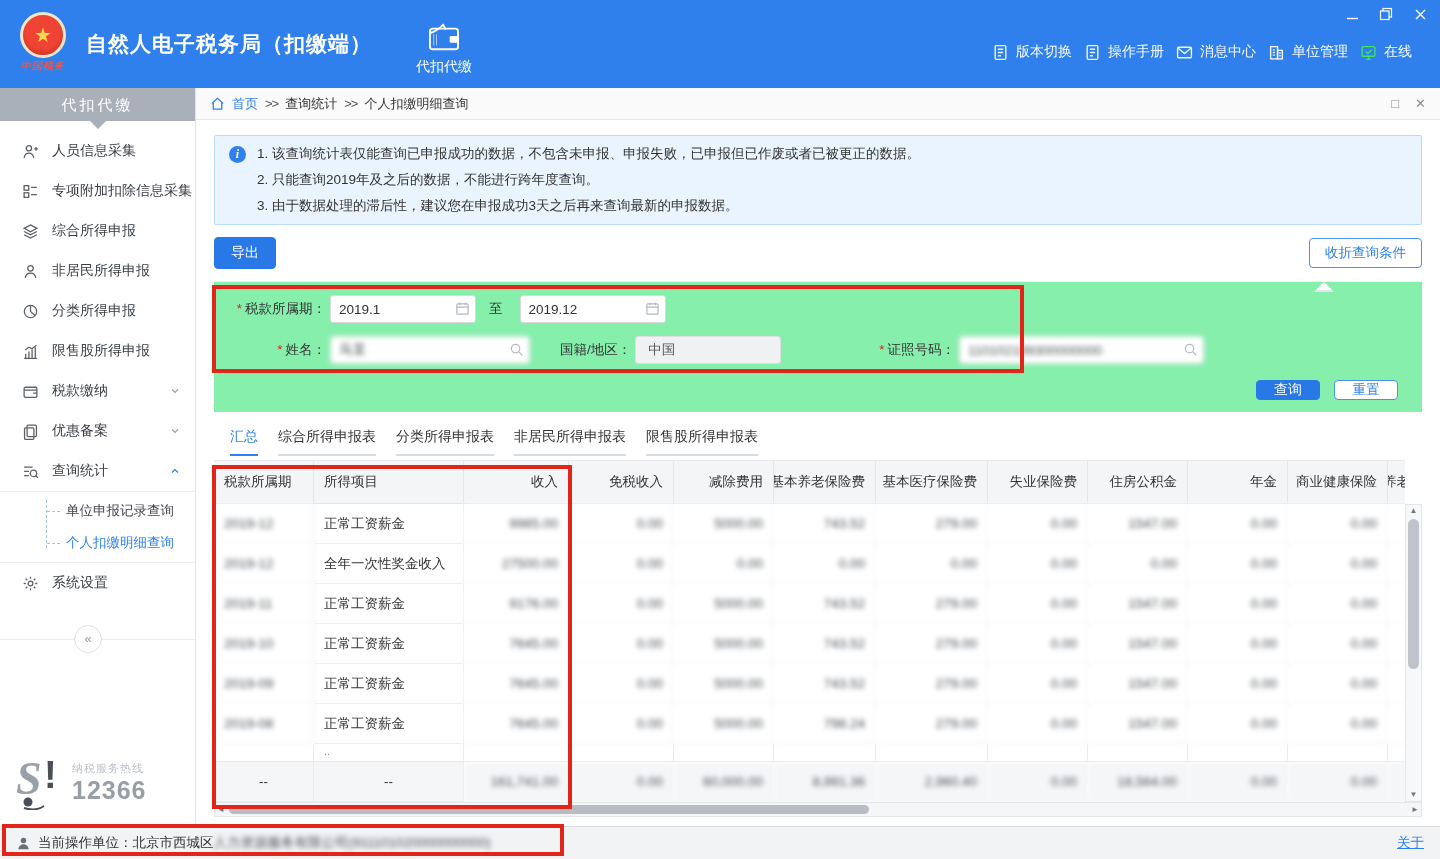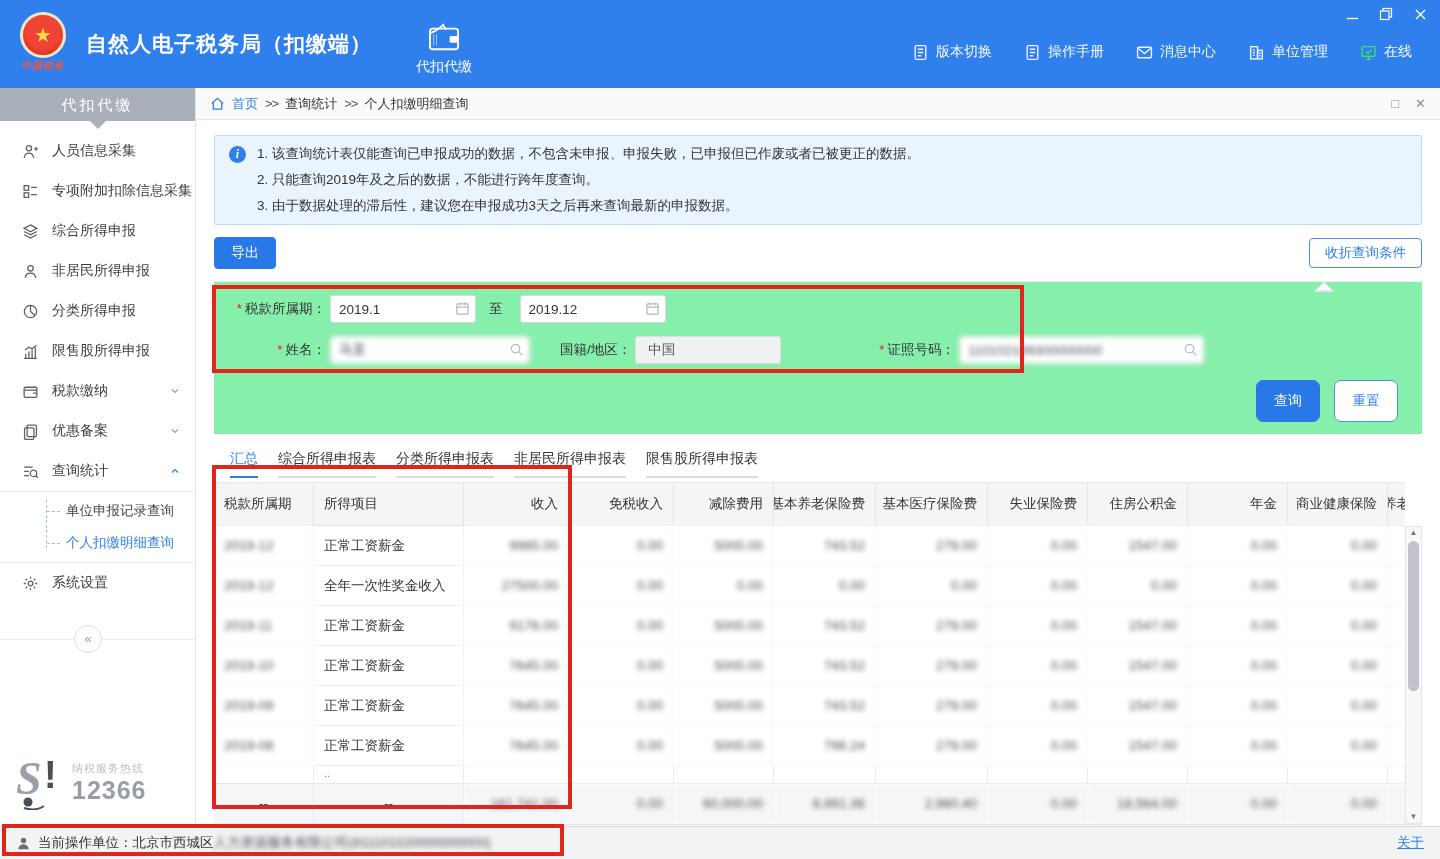--- a/index.html
+++ b/index.html
@@ -10,21 +10,21 @@
   .titlebar { height:88px; background:#2f80ed; display:flex; align-items:center; position:relative; }
   .win-controls { position:absolute; top:7px; right:12px; display:flex; gap:18px; align-items:center; color:#eaf2ff; }
   .win-btn { width:16px; height:14px; display:flex; align-items:center; justify-content:center; cursor:default; }
   .brand { display:flex; align-items:center; margin-left:16px; }
   .emblem { width:54px; height:70px; display:flex; flex-direction:column; align-items:center; margin-top:6px; }
   .emblem-core { width:46px; height:46px; border-radius:50%; background:radial-gradient(circle at 50% 42%, #ef4433 55%, #c21f16 100%); border:3px solid #f0e6c8; display:flex; align-items:center; justify-content:center; color:#ffd84d; font-size:20px; }
   .emblem-caption { font-size:10px; color:#e8574a; font-style:italic; font-weight:bold; margin-top:1px; letter-spacing:1px; }
   .app-title { color:#fff; font-size:21px; font-weight:bold; margin-left:16px; letter-spacing:1px; }
   .module-tab { margin-left:44px; display:flex; flex-direction:column; align-items:center; color:#fff; font-size:14px; gap:3px; padding-top:10px; }
   .module-ic svg { width:34px; height:30px; }
-  .top-nav { margin-left:auto; margin-right:28px; display:flex; gap:32px; align-items:center; padding-top:16px; }
+  .top-nav { margin-left:auto; margin-right:28px; display:flex; gap:12px; align-items:center; padding-top:16px; }
   .nav-item { display:flex; align-items:center; gap:7px; color:rgba(255,255,255,.96); font-size:14px; cursor:default; }
   .nav-ic svg { width:17px; height:17px; stroke:rgba(255,255,255,.92); fill:none; stroke-width:1.3; display:block; }
   .nav-ic.green svg { stroke:#3fe06c; }
 
   
   .body { display:flex; height:738px; }
   .sidebar { width:196px; background:#fff; border-right:1px solid #e3e3e3; position:relative; flex:none; }
   .side-header { height:33px; background:#a9b0b9; color:#fff; text-align:center; line-height:33px; font-size:15px; letter-spacing:3px; }
   .side-notch { width:0; height:0; border-left:8px solid transparent; border-right:8px solid transparent; border-top:8px solid #a9b0b9; margin:0 auto; }
   .side-menu { margin-top:2px; }
@@ -78,21 +78,21 @@
   .inp.w146 { width:146px; }
   .inp.w200 { width:200px; }
   .inp.w245 { width:245px; }
   .inp.dis { background:#f0f1f3; border-color:#dcdee2; color:#555; padding-left:12px; width:146px; }
   .in-ic { position:absolute; right:6px; top:6px; }
   .in-ic svg { width:15px; height:15px; stroke:#b4b9c0; fill:none; stroke-width:1.3; display:block; }
   .to-label { margin:0 13px; }
   .mid-label { margin-left:30px; }
   .far-label { margin-left:98px; }
   .form-actions { margin-top:16px; display:flex; justify-content:flex-end; gap:14px; padding-right:24px; }
-  .form-actions .btn { height:42px; min-width:64px;border-radius:7px; }
+  .form-actions .btn { height:20px; min-width:64px; }
 
   
   .tabs { margin-top:10px; display:flex; gap:20px; padding:6px 16px 0; }
   .tab { font-size:14px; color:#333; padding-bottom:8px; border-bottom:2px solid #d8dbe0; cursor:default; }
   .tab.active { color:#2f80ed; border-bottom-color:#2f80ed; }
 
   
   .table-wrap { margin-top:4px; position:relative; height:357px; }
   .grid { position:absolute; left:0; right:17px; top:0; overflow:hidden; }
   .trow { display:flex; width:max-content; }

